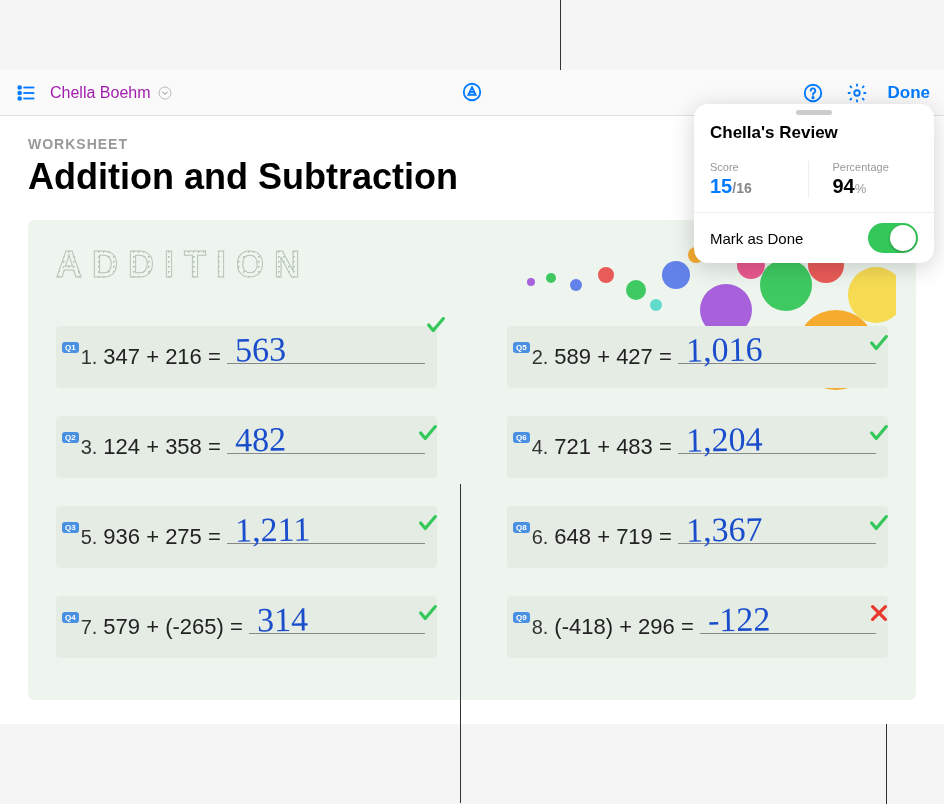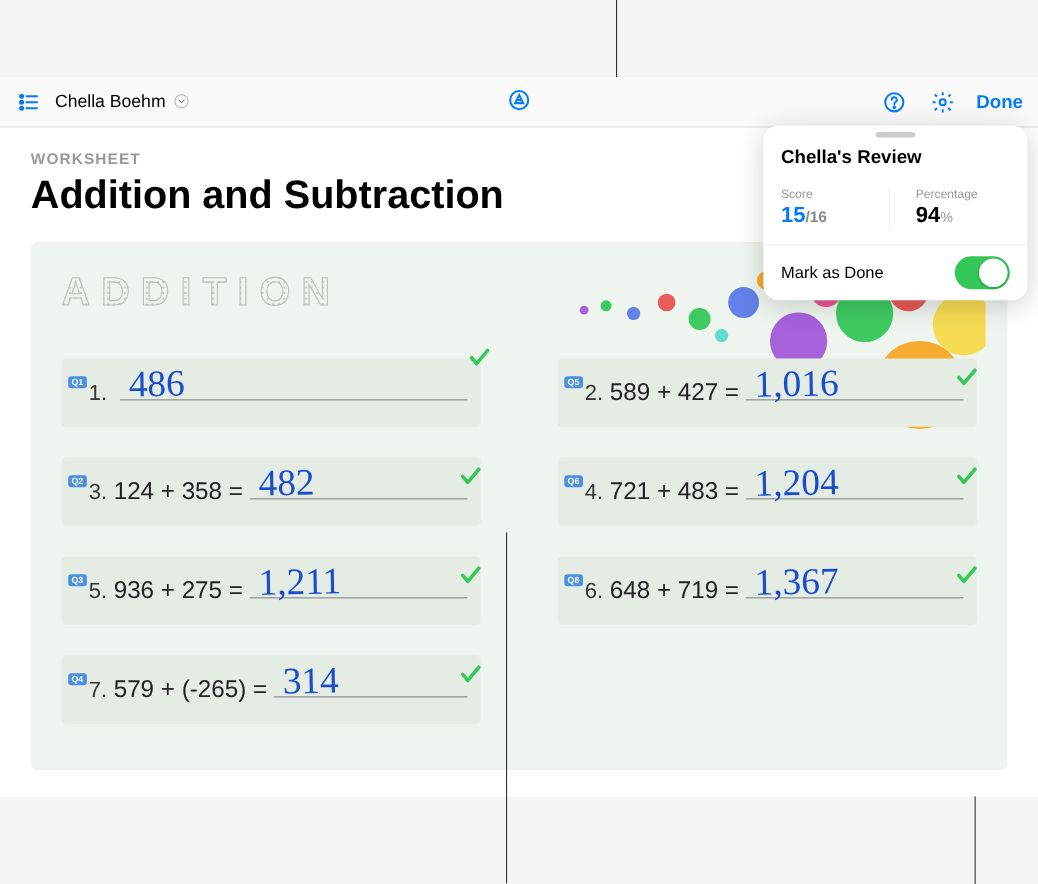--- a/index.html
+++ b/index.html
@@ -53,21 +53,21 @@
       align-items: center;
       justify-content: center;
       width: 26px;
       height: 26px;
       color: #007aff;
       cursor: pointer;
     }
     .student-name {
       font-size: 16px;
       font-weight: 400;
-      color: #000000;
+      color: #a21caf;
     }
     .done-btn {
       font-size: 17px;
       font-weight: 600;
       color: #007aff;
       cursor: pointer;
     }
     .content {
       padding: 20px 28px;
       position: relative;
@@ -178,21 +178,21 @@
       top: 6px;
       width: 22px;
       height: 22px;
     }
     .mark.outside {
       right: -10px;
       top: -12px;
     }
     .review-panel {
       position: absolute;
-      top: 44px;
+      top: 34px;
       right: 10px;
       width: 240px;
       background: #fff;
       border-radius: 14px;
       box-shadow: 0 4px 24px rgba(0,0,0,0.18);
       z-index: 10;
       overflow: hidden;
     }
     .review-grip {
       width: 36px;
@@ -359,22 +359,23 @@
         <circle cx="55" cy="52" r="4" fill="#a259d9"></circle>
         <circle cx="180" cy="75" r="6" fill="#5ad9c7"></circle>
         <circle cx="220" cy="25" r="8" fill="#f5a623"></circle>
         <circle cx="395" cy="120" r="12" fill="#5a7be8"></circle>
       </svg>
 
       <div class="questions" id="questions-grid">
           <div class="question-row">
             <span class="q-badge">Q1</span>
             <span class="q-num">1.</span>
-            <span class="answer-line">
-              <span class="handwritten">486</span>
+            <span class="q-text">347 + 216 =</span>
+            <span class="answer-line">
+              <span class="handwritten">563</span>
             </span>
             <span class="mark outside"><svg width="22" height="22" viewBox="0 0 24 24">
                 <path d="M4 12 L9 18 L20 5" stroke="#34c759" stroke-width="3.5" fill="none" stroke-linecap="round" stroke-linejoin="round"></path>
               </svg></span>
           </div>
           <div class="question-row">
             <span class="q-badge">Q5</span>
             <span class="q-num">2.</span>
             <span class="q-text">589 + 427 =</span>
             <span class="answer-line">
@@ -430,20 +431,31 @@
           </div>
           <div class="question-row">
             <span class="q-badge">Q4</span>
             <span class="q-num">7.</span>
             <span class="q-text">579 + (-265) =</span>
             <span class="answer-line">
               <span class="handwritten">314</span>
             </span>
             <span class="mark"><svg width="22" height="22" viewBox="0 0 24 24">
                 <path d="M4 12 L9 18 L20 5" stroke="#34c759" stroke-width="3.5" fill="none" stroke-linecap="round" stroke-linejoin="round"></path>
+              </svg></span>
+          </div>
+          <div class="question-row">
+            <span class="q-badge">Q9</span>
+            <span class="q-num">8.</span>
+            <span class="q-text">(-418) + 296 =</span>
+            <span class="answer-line">
+              <span class="handwritten">-122</span>
+            </span>
+            <span class="mark"><svg width="22" height="22" viewBox="0 0 24 24">
+                <path d="M5 5 L19 19 M19 5 L5 19" stroke="#e8372c" stroke-width="3.5" fill="none" stroke-linecap="round"></path>
               </svg></span>
           </div>
         </div>
     </div>
   </div>
 
   <div class="review-panel">
     <div class="review-grip"></div>
     <div class="review-title">Chella's Review</div>
     <div class="review-stats">

